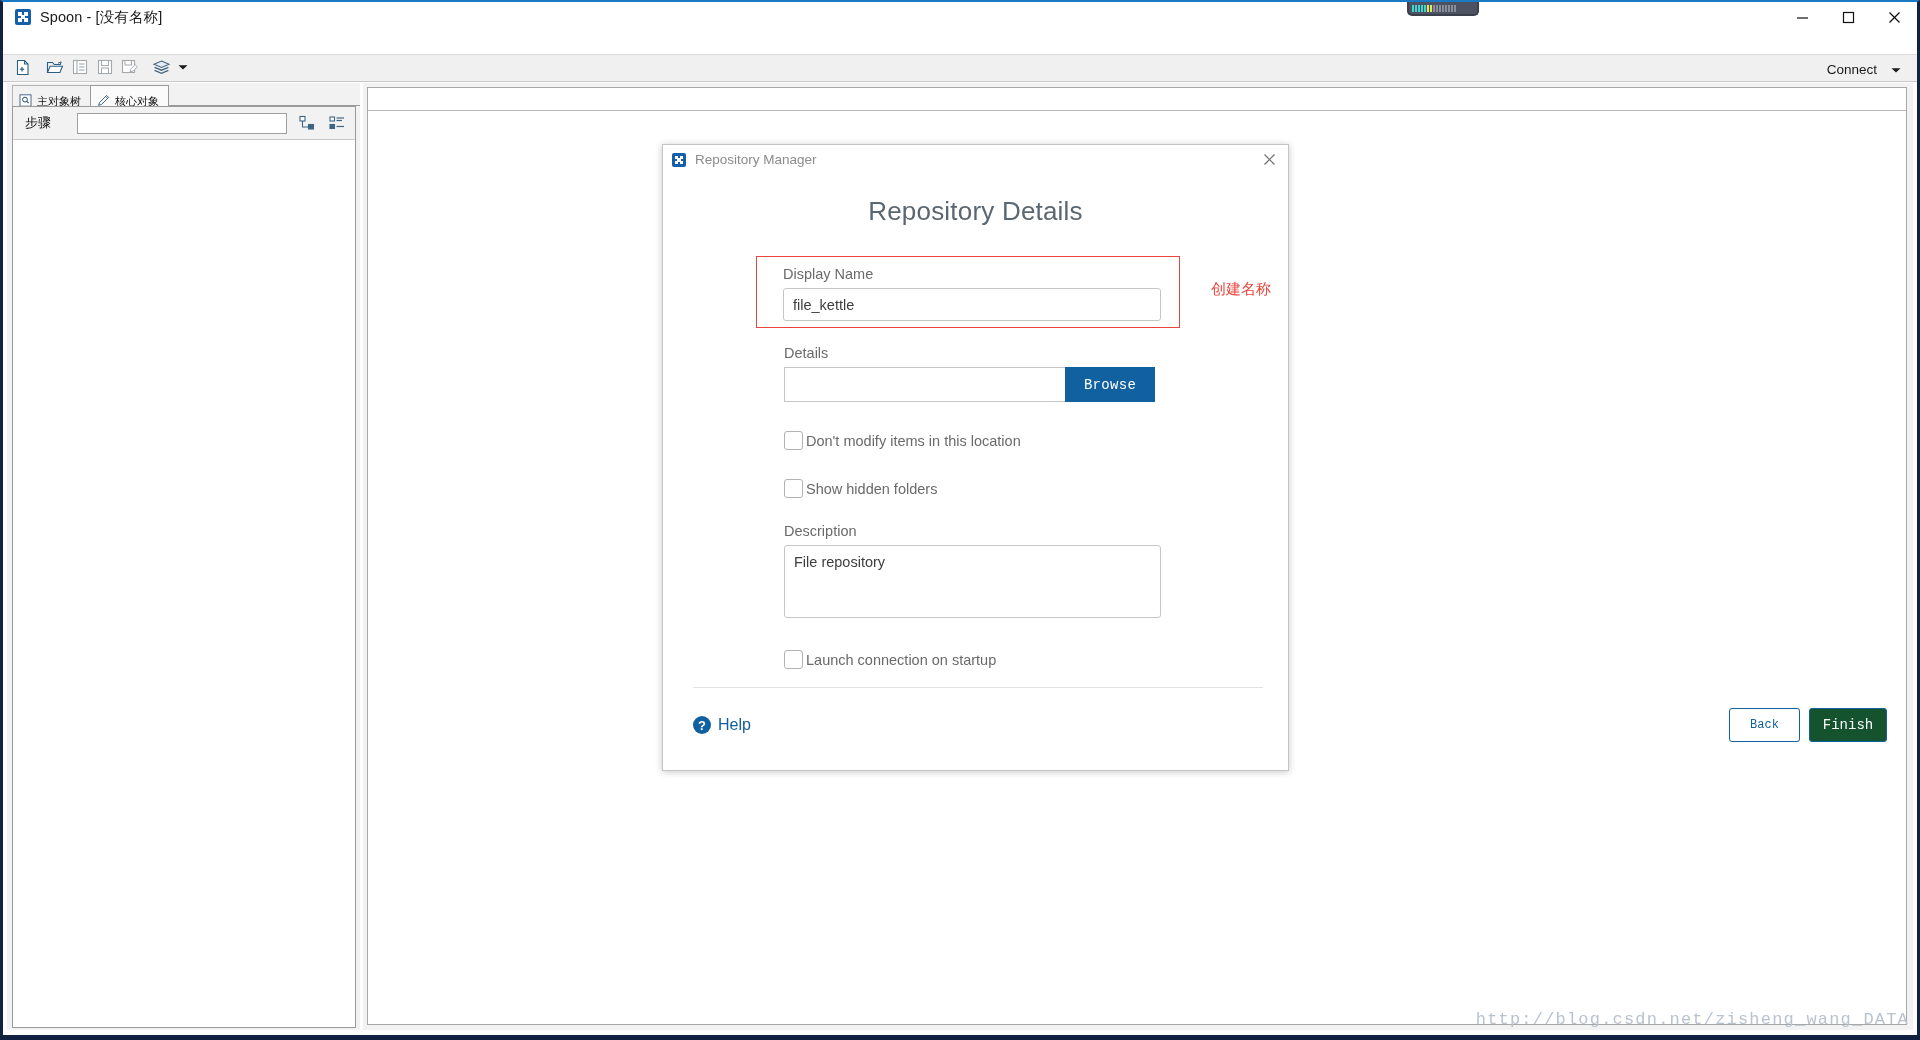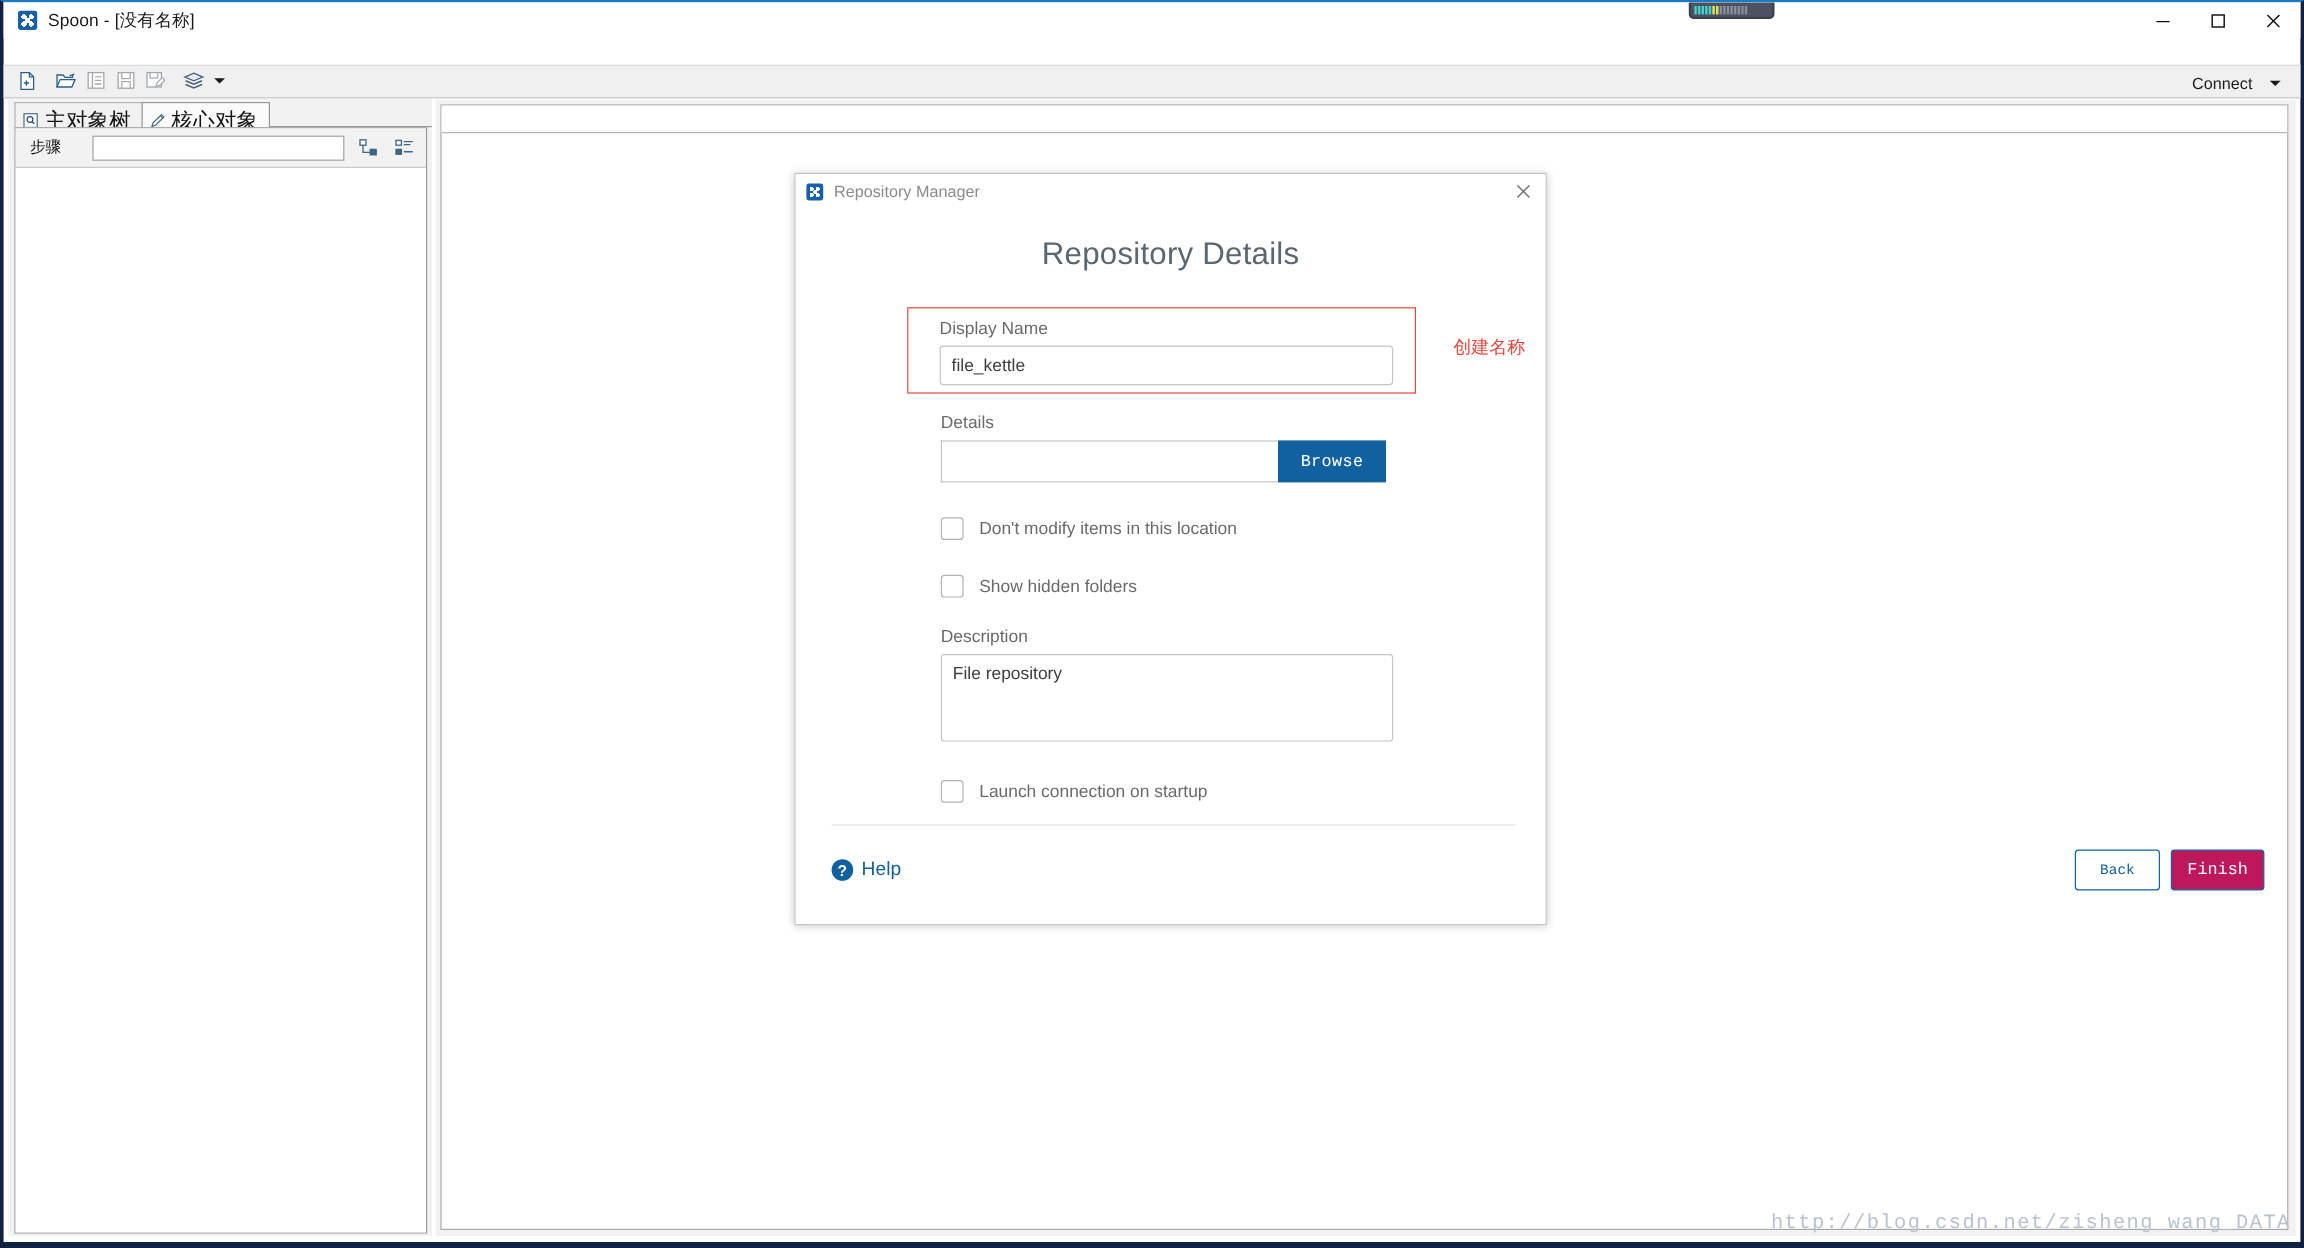--- a/index.html
+++ b/index.html
@@ -151,21 +151,21 @@
     align-items: flex-end;
     padding-left: 5px;
     box-sizing: border-box;
   }
   .tab {
     height: 21px;
     display: flex;
     align-items: center;
     gap: 5px;
     padding: 10px 9px 0 6px;
-    font-size: 18px;
+    font-size: 11px;
     color: #111;
     border: 1px solid #9a9a9a;
     border-bottom: none;
     background: #fbfbfb;
     position: relative;
     box-sizing: border-box;
   }
   .tab.inactive {
     background: #f2f2f2;
     border-color: #b4b4b4;
@@ -424,21 +424,21 @@
     font-size: 14px;
     letter-spacing: .3px;
     cursor: pointer;
     flex: none;
   }
 
   .check-row {
     position: absolute;
     display: flex;
     align-items: center;
-    gap: 13px;
+    gap: 3px;
   }
   .checkbox {
     width: 19px; height: 19px;
     border: 1.4px solid #b3b3b3;
     border-radius: 3px;
     background: #ffffff;
     box-sizing: border-box;
     flex: none;
   }
   .check-label {
@@ -519,21 +519,21 @@
     background: #ffffff;
     border: 1.4px solid #11609f;
     border-radius: 3px;
     color: #11609f;
     font-family: "Liberation Mono", monospace;
     font-size: 12px;
     cursor: pointer;
   }
   .btn-primary {
     width: 78px; height: 34px;
-    background: #be185d;
+    background: #14532d;
     border: 1.4px solid #11609f;
     border-radius: 3px;
     color: #ffffff;
     font-family: "Liberation Mono", monospace;
     font-size: 14px;
     cursor: pointer;
   }
 </style>
 </head>
 <body>

